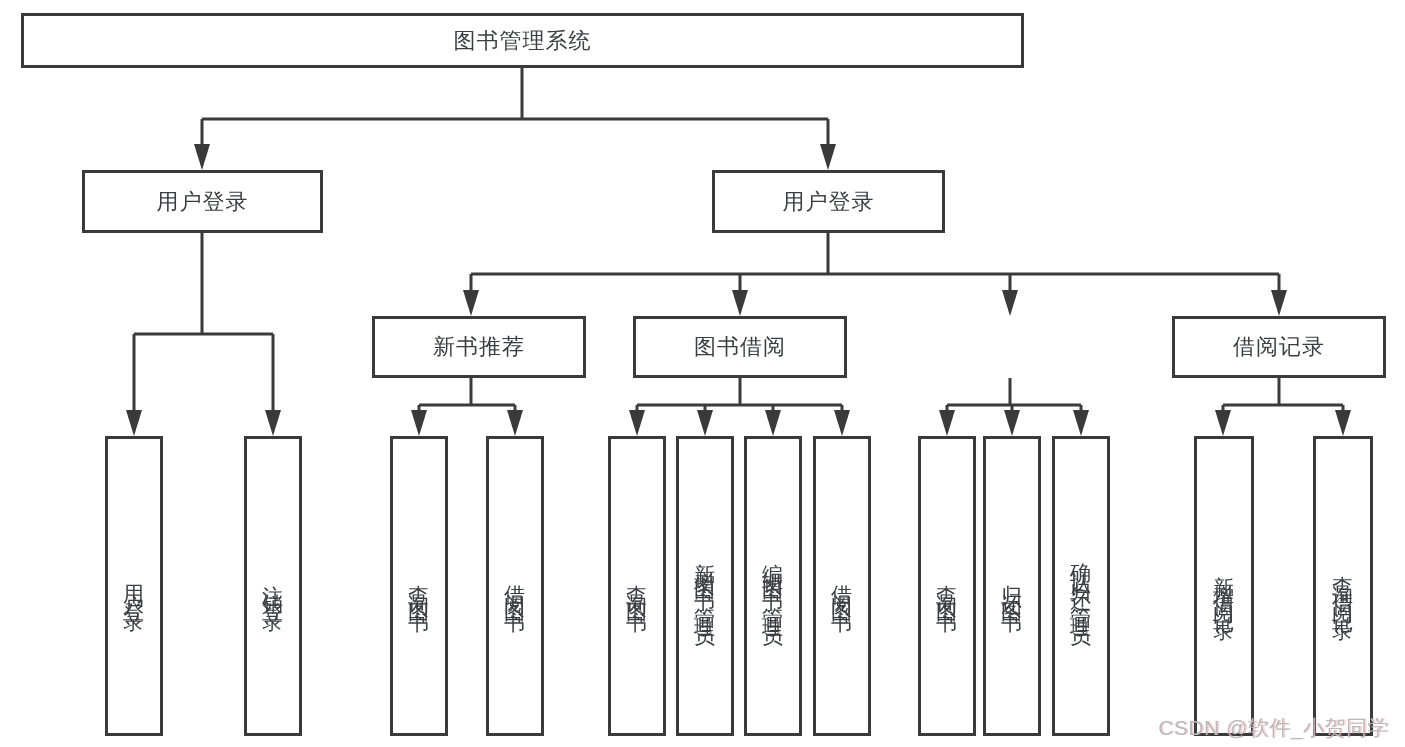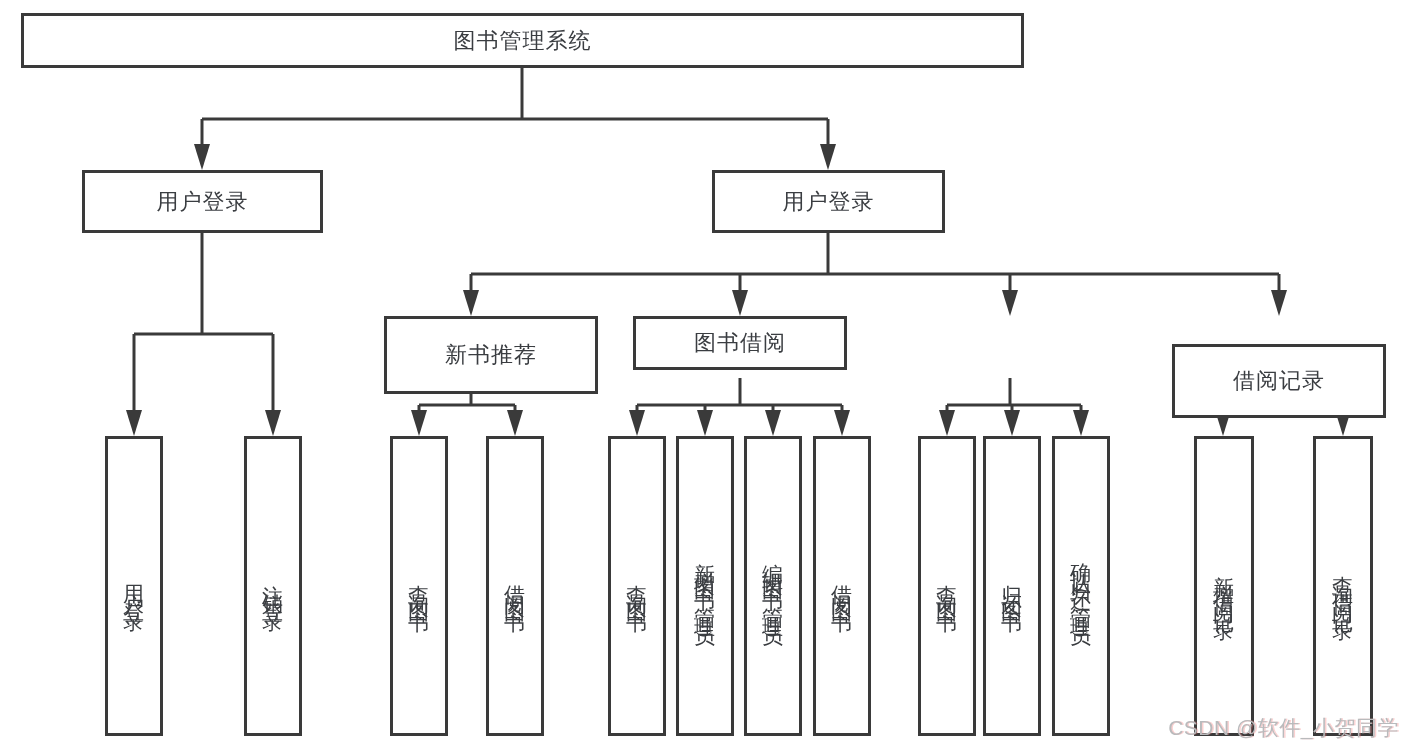--- a/index.html
+++ b/index.html
@@ -25,21 +25,21 @@
   .leaf { font-size: 21px; }
   .leaf span {
     writing-mode: vertical-rl;
     text-orientation: mixed;
     letter-spacing: 9px;
     line-height: 1;
     white-space: nowrap;
   }
   .watermark {
     position: absolute;
-    right: 6px;
+    right: 16px;
     bottom: 5px;
     font-size: 21px;
     color: #b9babc;
     letter-spacing: 0.5px;
     text-shadow: 1.5px 0 0 rgba(243, 120, 120, 0.35);
     z-index: 5;
   }
 </style>
 </head>
 <body>
@@ -120,23 +120,23 @@
       <line x1="1343" y1="405" x2="1343" y2="412"></line>
       <polygon points="1335,410 1351,410 1343,436" fill="#3a3a3a" stroke="none"></polygon>
     </g>
   </svg>
 
   <div class="node hbox" style="left:21px; top:13px; width:1003px; height:55px;">图书管理系统</div>
 
   <div class="node hbox" style="left:82px; top:170px; width:241px; height:63px;">用户登录</div>
   <div class="node hbox" style="left:712px; top:170px; width:233px; height:63px;">用户登录</div>
 
-  <div class="node hbox" style="left:384px; top:316px; width:214px; height:78px;">新书推荐</div>
-  <div class="node hbox" style="left:633px; top:316px; width:214px; height:54px;">图书借阅</div>
-  <div class="node hbox" style="left:1172px; top:316px; width:214px; height:74px;margin-top:28px;">借阅记录</div>
+  <div class="node hbox" style="left:372px; top:316px; width:214px; height:62px;">新书推荐</div>
+  <div class="node hbox" style="left:633px; top:316px; width:214px; height:62px;">图书借阅</div>
+  <div class="node hbox" style="left:1172px; top:316px; width:214px; height:62px;">借阅记录</div>
 
   <div class="node leaf" style="left:105px; top:436px; width:58px; height:300px;">
     <span>用户登录</span>
   </div>
   <div class="node leaf" style="left:244px; top:436px; width:58px; height:300px;">
     <span>注销登录</span>
   </div>
 
   <div class="node leaf" style="left:390px; top:436px; width:58px; height:300px;">
     <span>查询图书</span>

